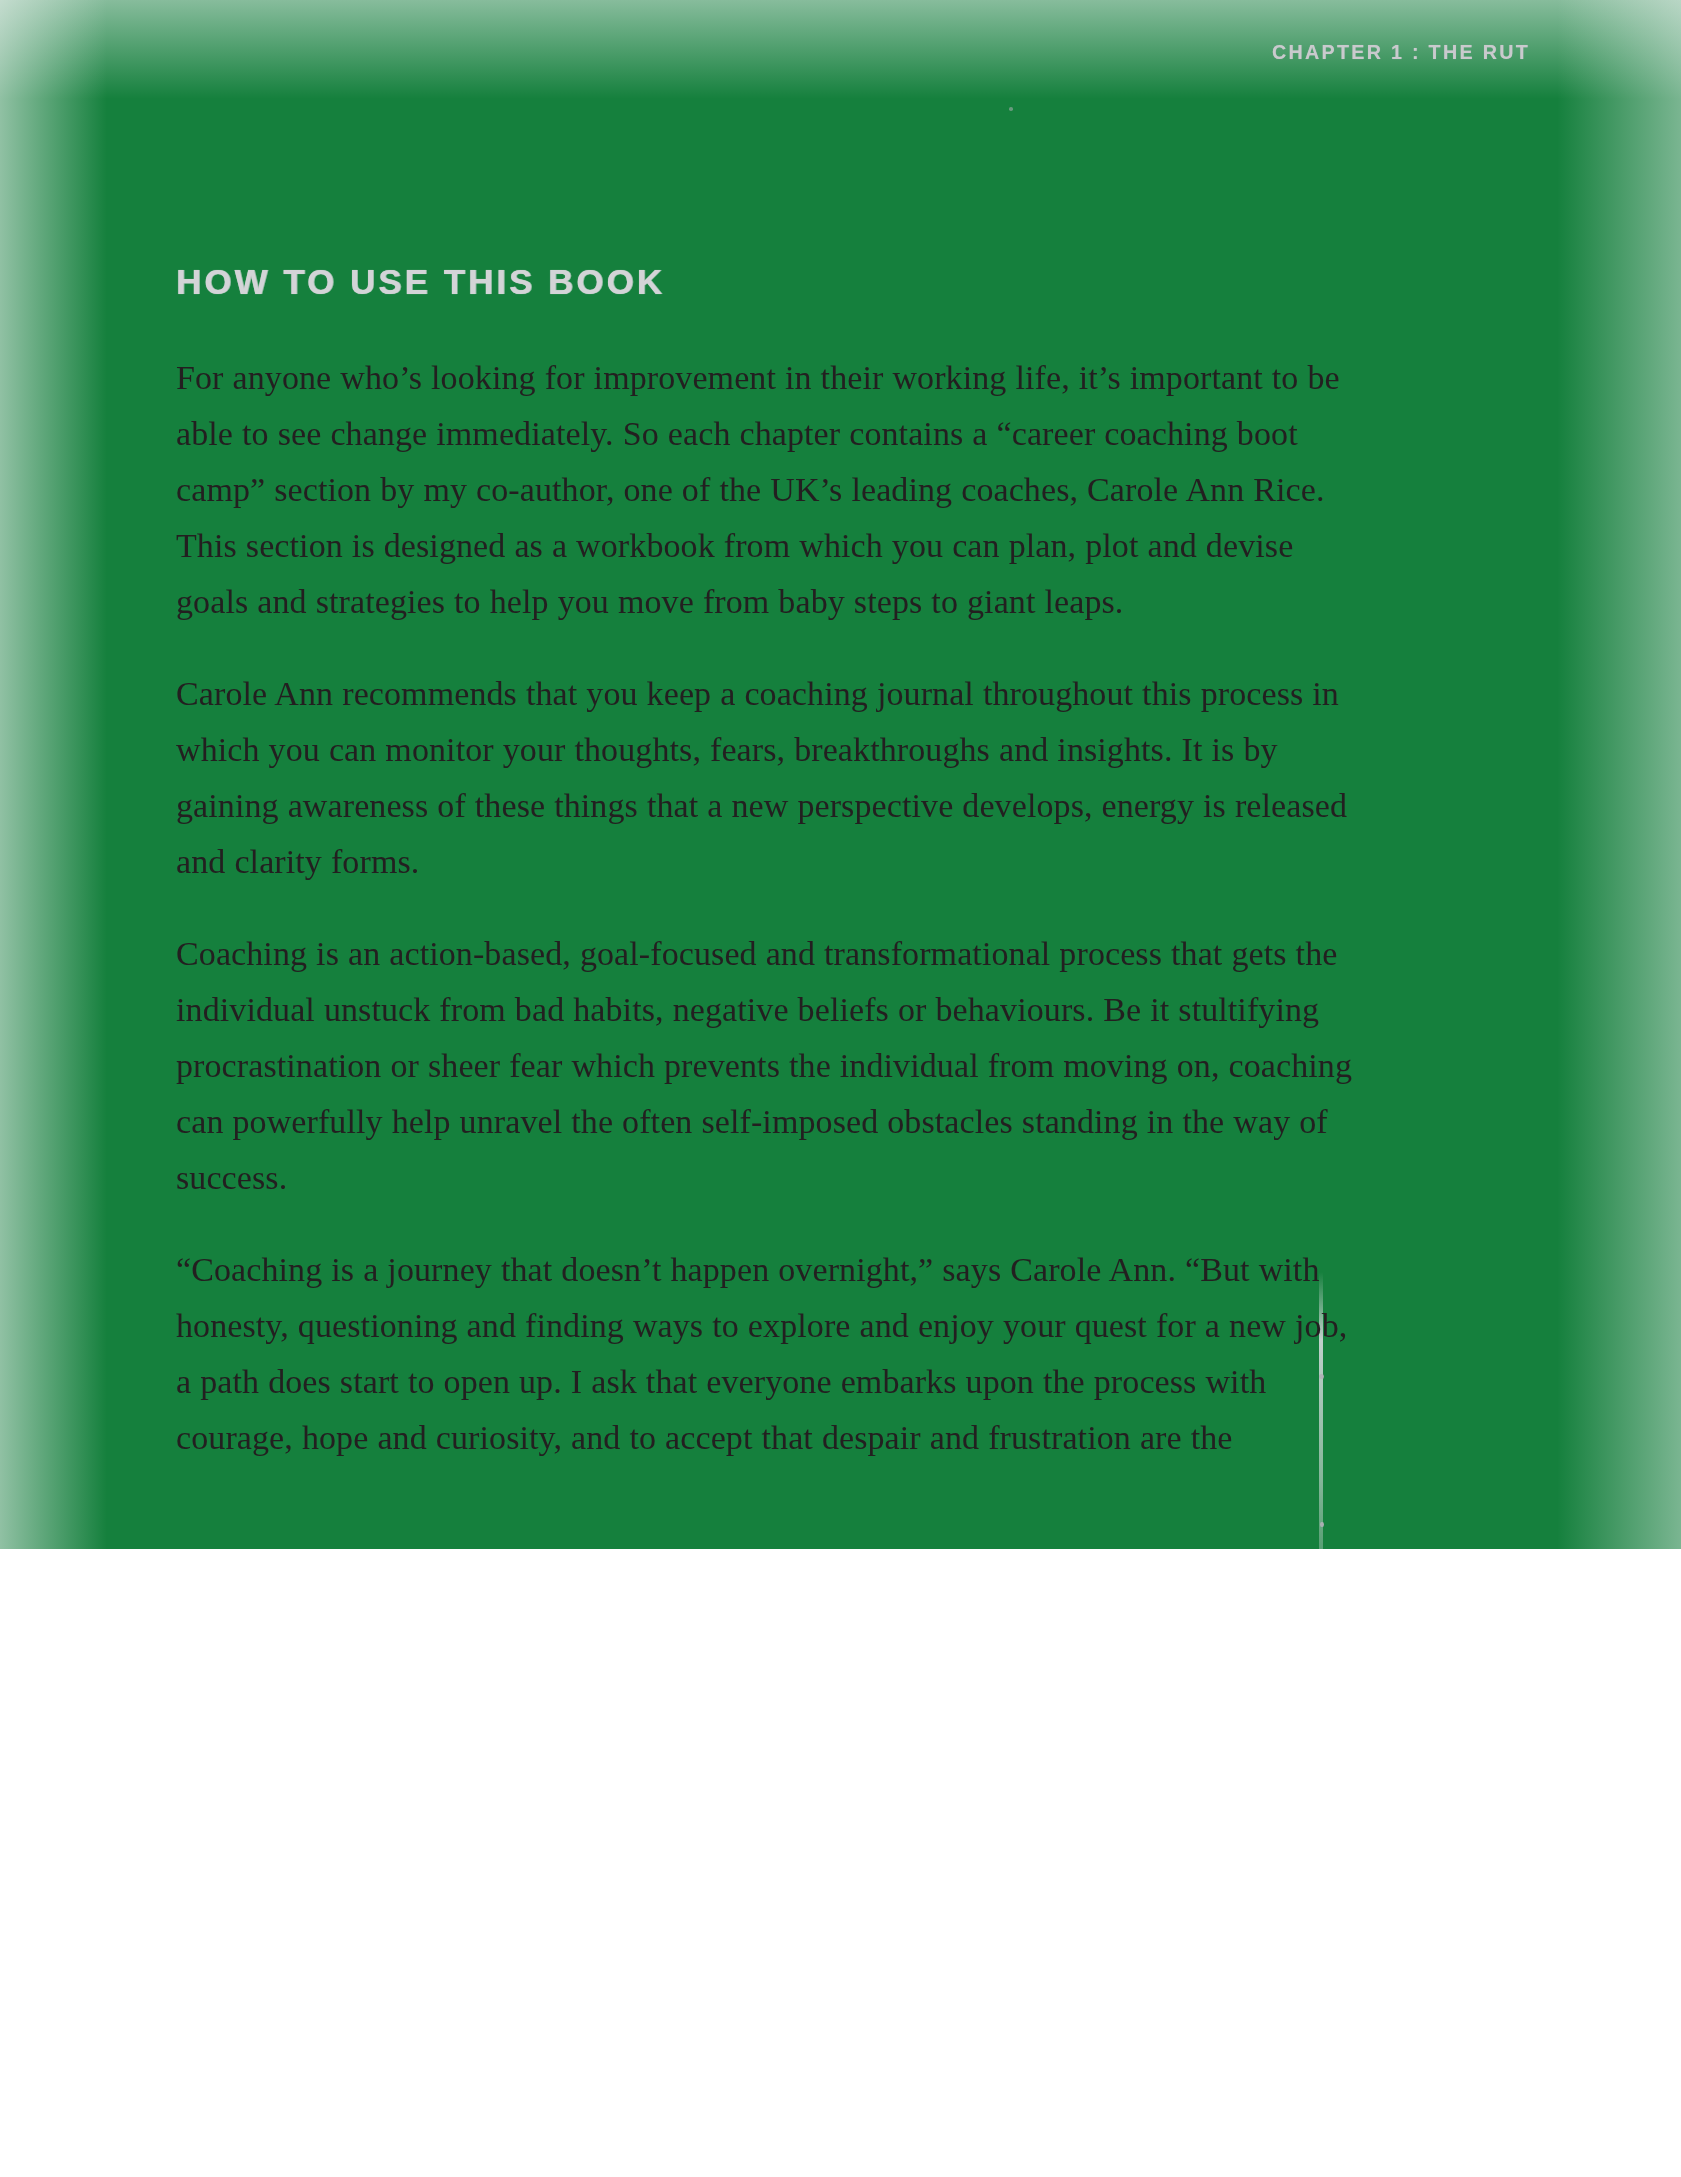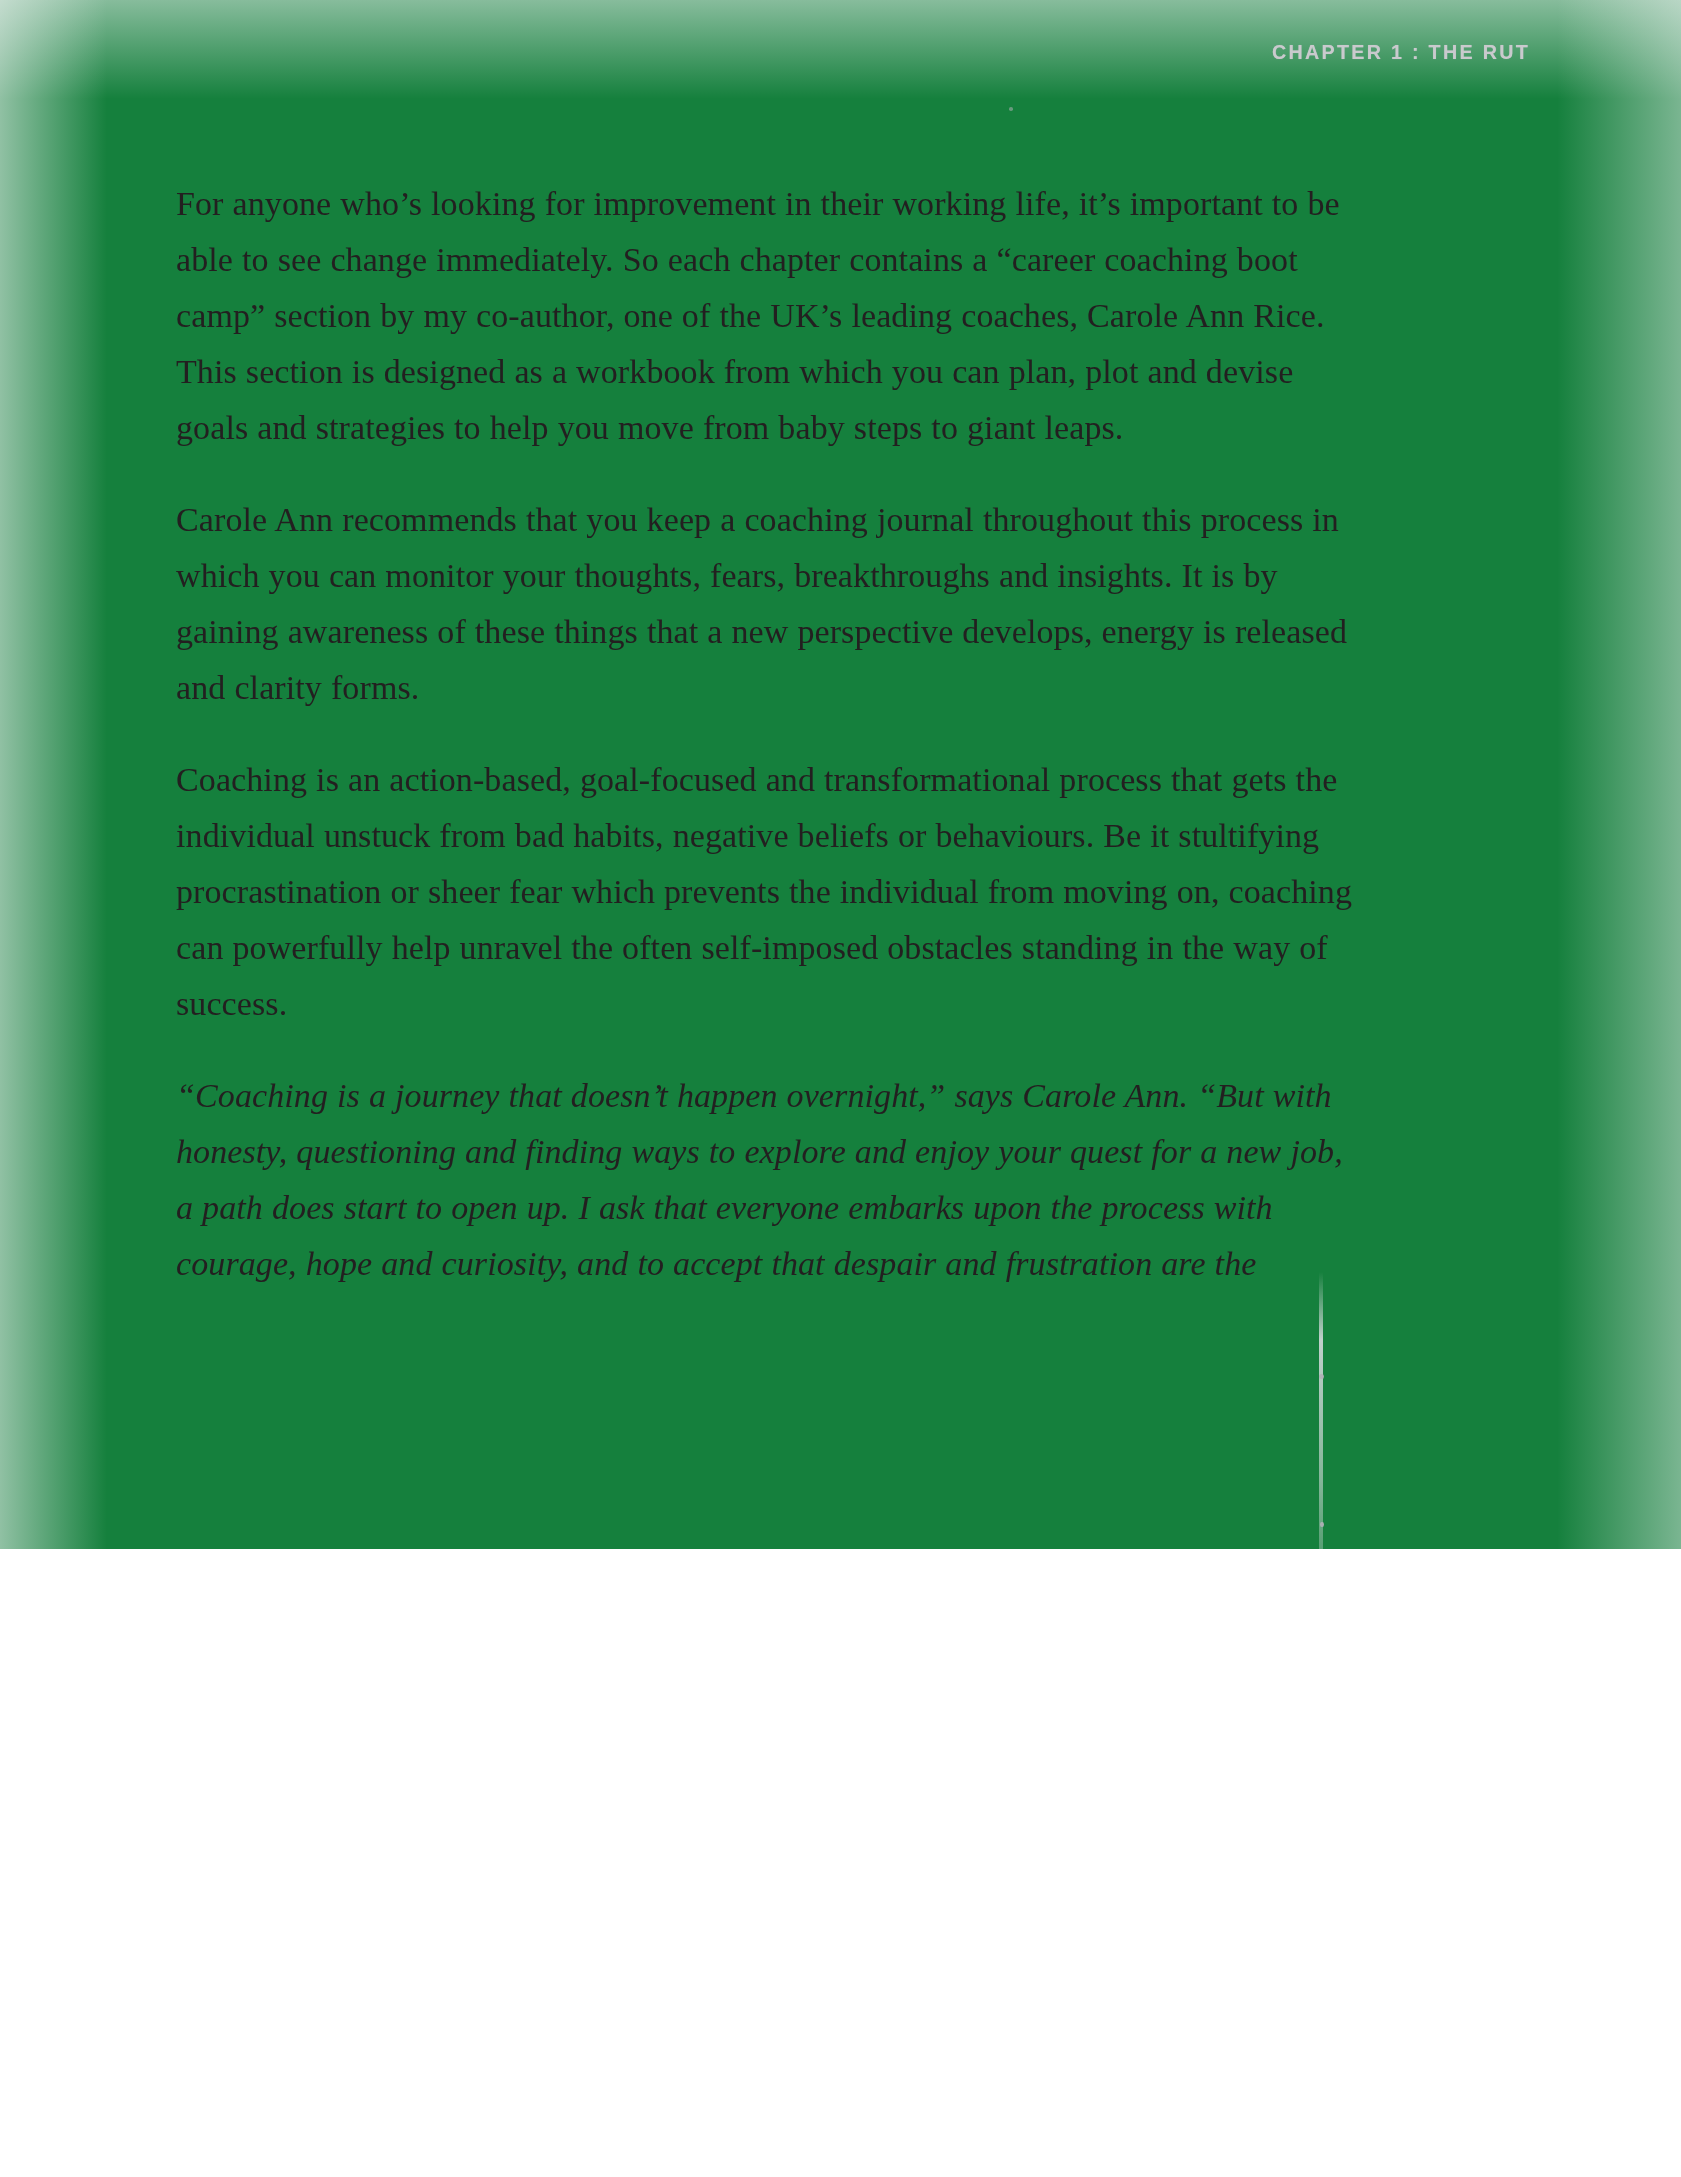--- a/index.html
+++ b/index.html
@@ -80,21 +80,21 @@
   .para {
     margin: 0 0 36px 0;
     font-size: 34px;
     line-height: 56px;
     color: #231f20;
     letter-spacing: 0.1px;
     word-spacing: 0.4px;
     text-align: left;
   }
 
-  .para:last-child { margin-bottom: 0; font-style: italic; }
+  .para:last-child { margin-bottom: 0; }
 
   .para-spaced-after { margin-bottom: 39px; }
 
   
   .section-heading {
     margin: 86px 0 48px 0;
     font-family: "Liberation Sans", "DejaVu Sans", sans-serif;
     font-size: 35px;
     font-weight: 700;
     letter-spacing: 3px;
@@ -131,20 +131,21 @@
   <div class="speck speck-a"></div>
   <div class="speck speck-b"></div>
   <div class="speck speck-c"></div>
 
   <div class="running-header">CHAPTER 1 : THE RUT</div>
 
   <div class="text-column">
 
 
 
+    <h2 class="section-heading">HOW TO USE THIS BOOK</h2>
 
     <p class="para">For anyone who’s looking for improvement in their working life, it’s important to be able to see change immediately. So each chapter contains a “career coaching boot camp” section by my co-author, one of the UK’s leading coaches, Carole Ann Rice. This section is designed as a workbook from which you can plan, plot and devise goals and strategies to help you move from baby steps to giant leaps.</p>
 
     <p class="para">Carole Ann recommends that you keep a coaching journal throughout this process in which you can monitor your thoughts, fears, breakthroughs and insights. It is by gaining awareness of these things that a new perspective develops, energy is released and clarity forms.</p>
 
     <p class="para">Coaching is an action-based, goal-focused and transformational process that gets the individual unstuck from bad habits, negative beliefs or behaviours. Be it stultifying procrastination or sheer fear which prevents the individual from moving on, coaching can powerfully help unravel the often self-imposed obstacles standing in the way of success.</p>
 
     <p class="para">“Coaching is a journey that doesn’t happen overnight,” says Carole Ann. “But with honesty, questioning and finding ways to explore and enjoy your quest for a new job, a path does start to open up. I ask that everyone embarks upon the process with courage, hope and curiosity, and to accept that despair and frustration are the</p>
 
   </div>

